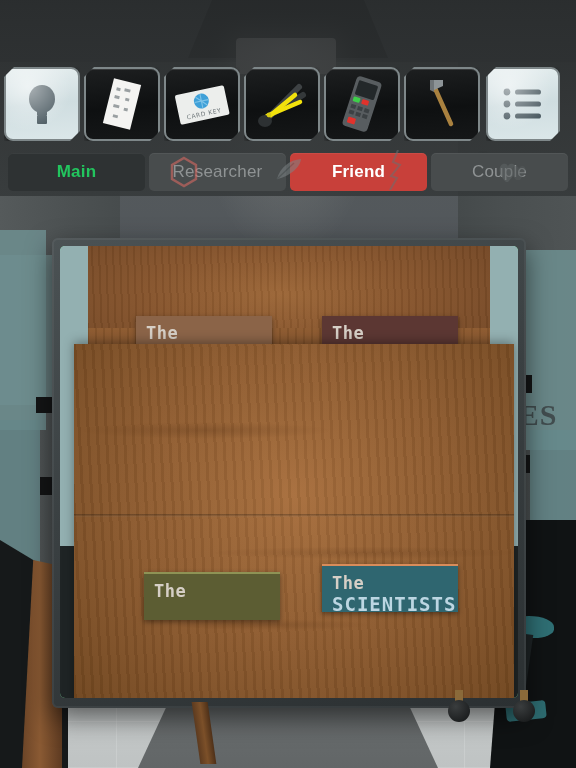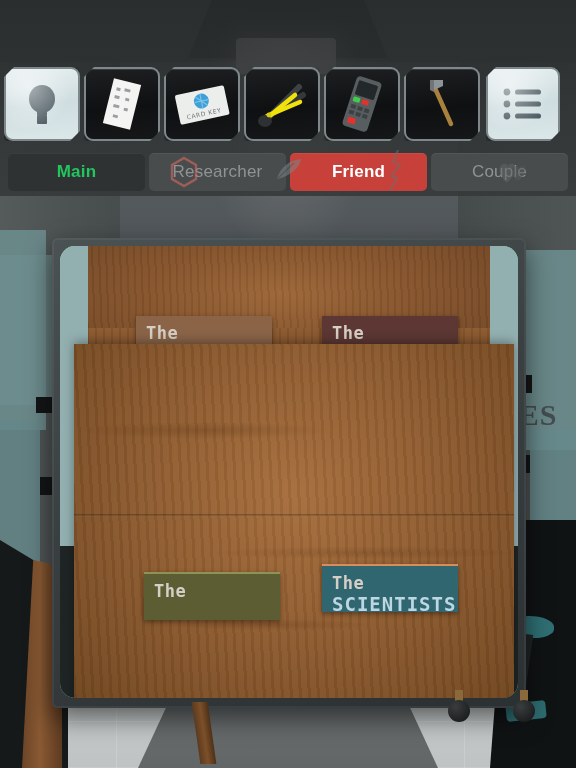--- a/index.html
+++ b/index.html
@@ -78,21 +78,21 @@
   .chair-foot{ position:absolute; left:6px; top:92px; width:40px; height:18px;
     background:#2d6b70; border-radius:4px; transform:rotate(-6deg); }
 
   
   .board-wrap{ position:absolute; left:52px; top:238px; width:474px; height:470px; }
   .board-frame{ position:absolute; inset:0;
     background:linear-gradient(160deg,#4b5254 0%,#3a4042 45%,#2b3032 100%);
     border-radius:6px;
     box-shadow:0 10px 26px rgba(0,0,0,.55), inset 0 0 0 2px rgba(255,255,255,.05); }
   .board-inner{ position:absolute; left:8px; top:8px; right:8px; bottom:10px;
-    background:#86efac; border-radius:15px; overflow:hidden; }
+    background:#86efac; border-radius:5px; overflow:hidden; }
   .board-side{ position:absolute; top:0; width:30px; height:300px;
     background:#93b0b1; }
   .bs-l{ left:0; }
   .bs-r{ right:0; }
   .board-side-dark{ position:absolute; top:300px; width:38px; height:200px;
     background:#1f2425; }
   .bsd-l{ left:0; }
   .bsd-r{ right:0; }
 
   .wood-upper{ position:absolute; left:28px; top:0; width:402px; height:120px;

